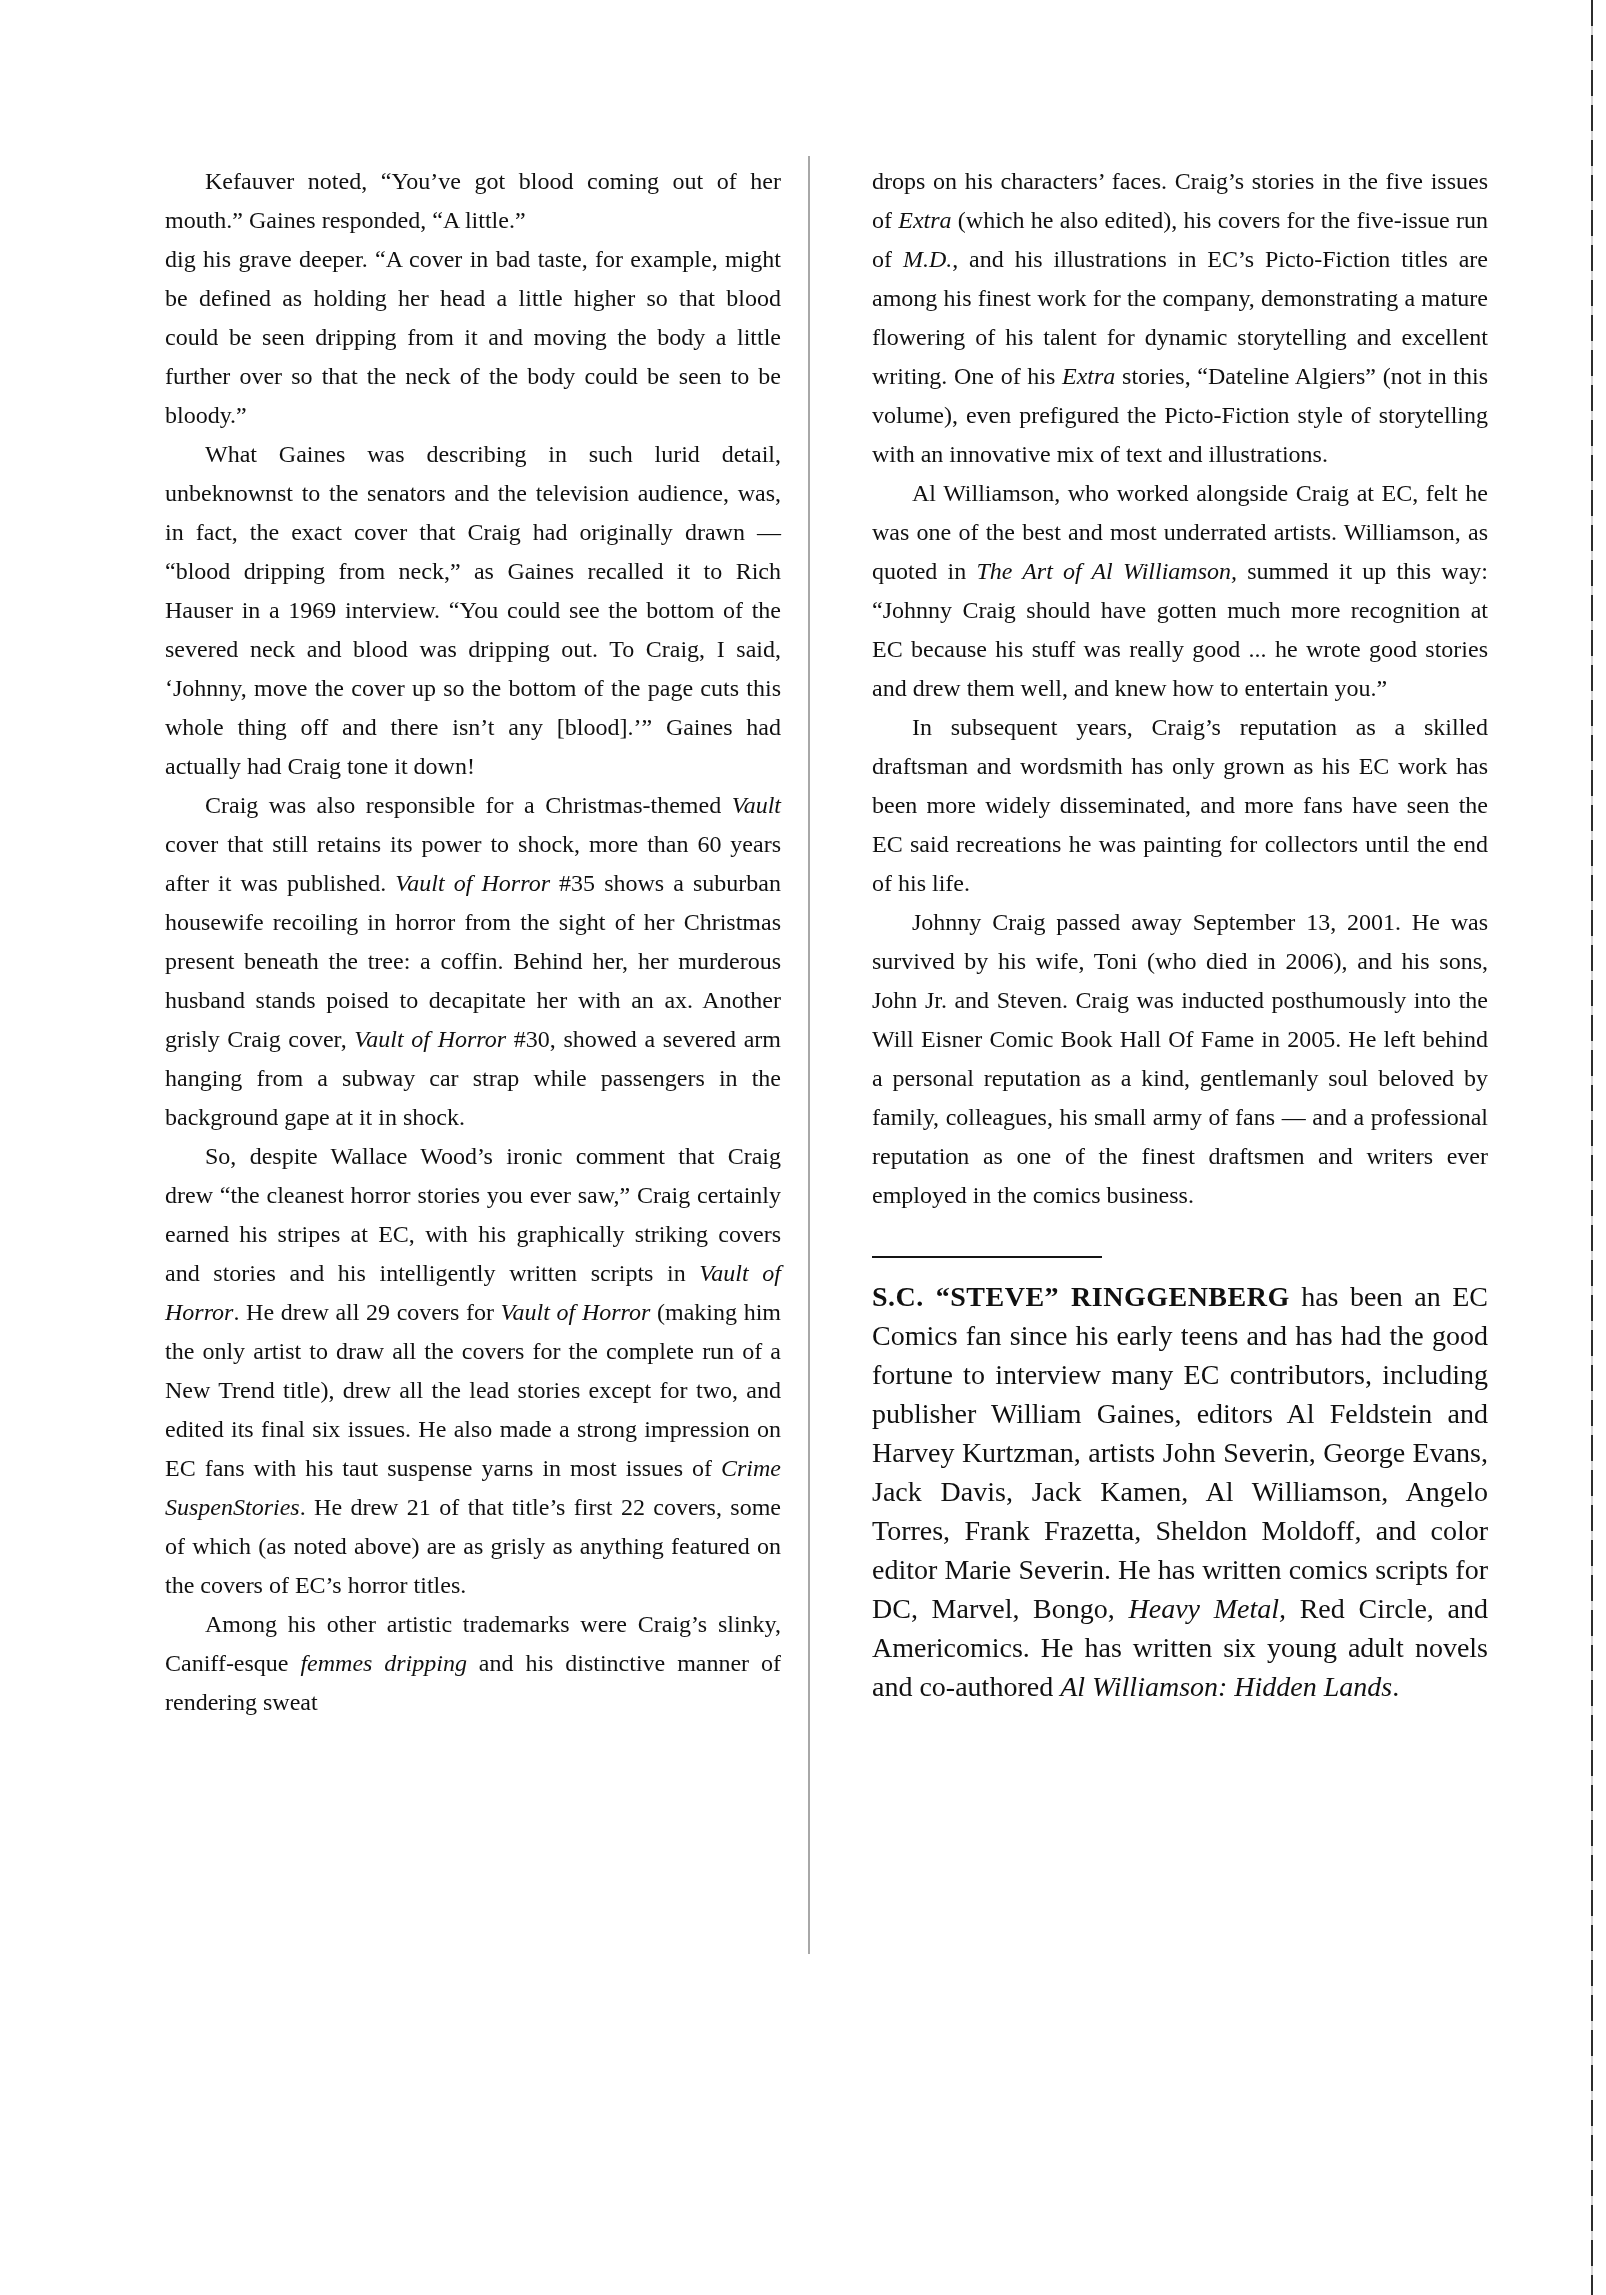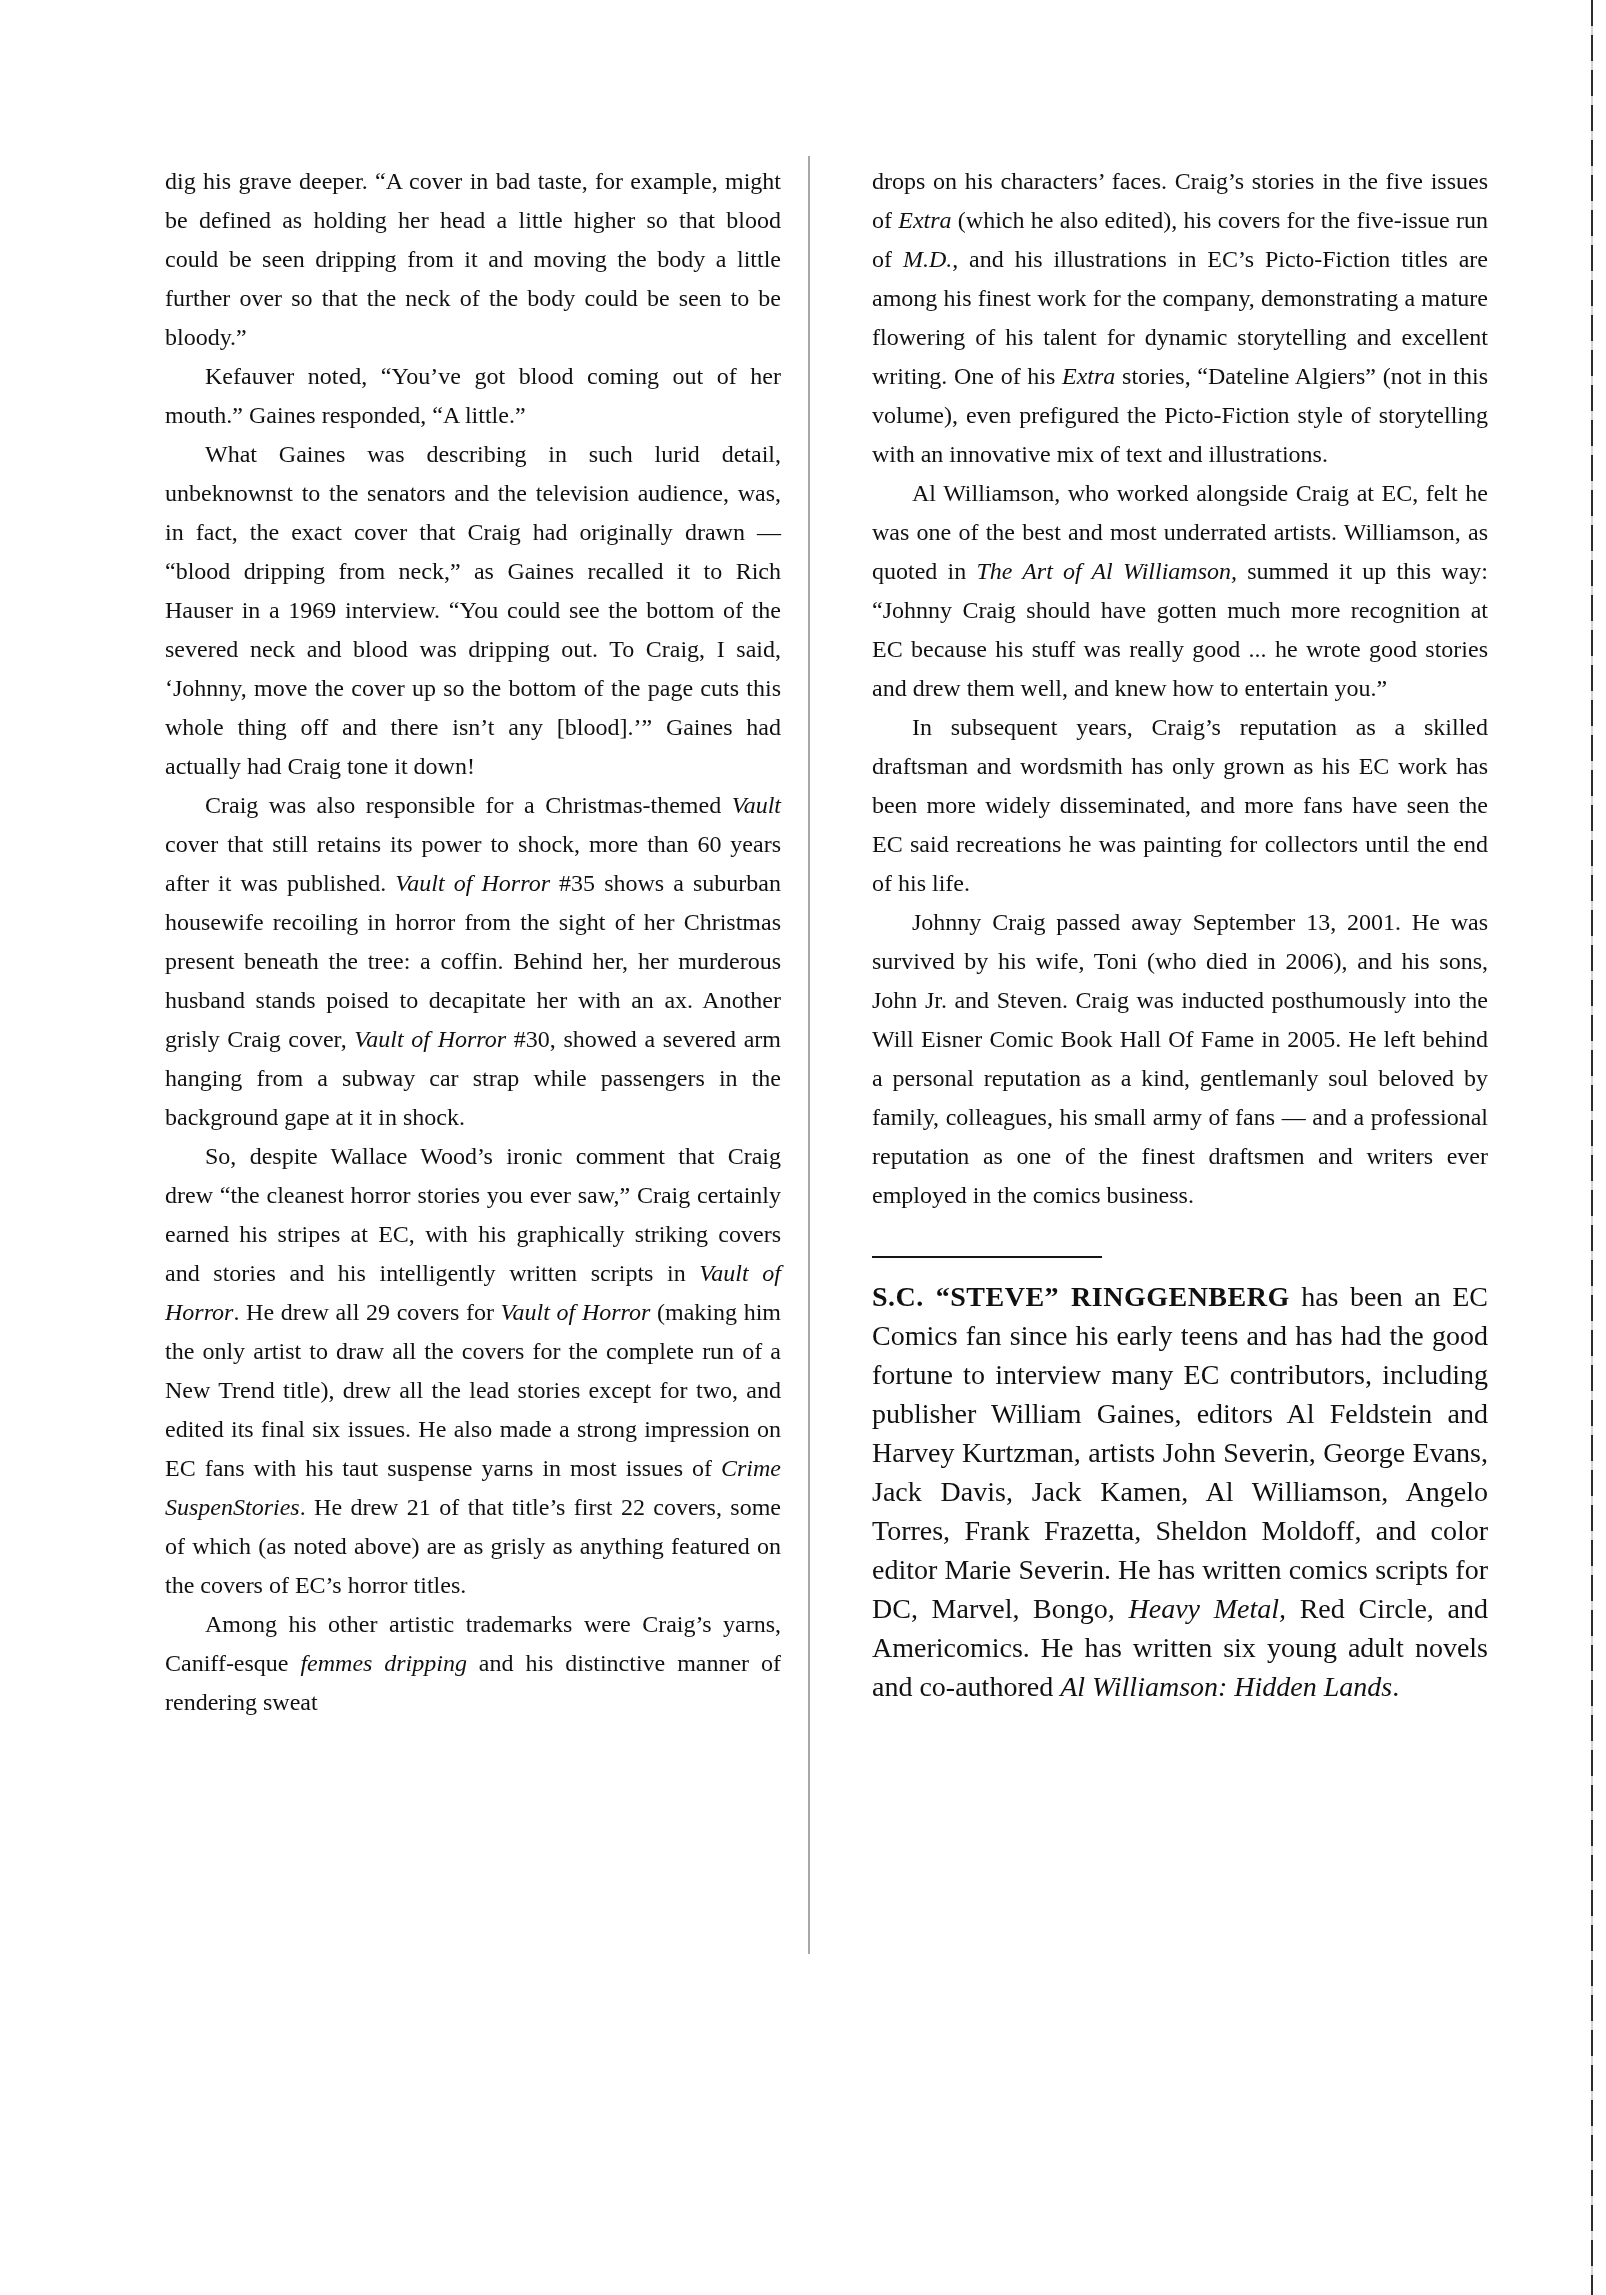--- a/index.html
+++ b/index.html
@@ -101,26 +101,26 @@
 
 <div class="page">
 
   <div class="page-edge-rule"></div>
 
   <div class="columns">
 
     <div class="column-rule"></div>
 
     <div class="col col-left" id="col-left">
+        <p class="para"><span>Kefauver noted, “You’ve got blood coming out of her mouth.” Gaines responded, “A little.”</span></p>
         <p class="para no-indent"><span>dig his grave deeper. “A cover in bad taste, for example, might be defined as holding her head a little higher so that blood could be seen dripping from it and moving the body a little further over so that the neck of the body could be seen to be bloody.”</span></p>
-        <p class="para"><span>Kefauver noted, “You’ve got blood coming out of her mouth.” Gaines responded, “A little.”</span></p>
         <p class="para"><span>What Gaines was describing in such lurid detail, unbeknownst to the senators and the television audience, was, in fact, the exact cover that Craig had originally drawn — “blood dripping from neck,” as Gaines recalled it to Rich Hauser in a 1969 interview. “You could see the bottom of the severed neck and blood was dripping out. To Craig, I said, ‘Johnny, move the cover up so the bottom of the page cuts this whole thing off and there isn’t any [blood].’” Gaines had actually had Craig tone it down!</span></p>
         <p class="para"><span>Craig was also responsible for a Christmas-themed </span><span class="ital">Vault</span><span> cover that still retains its power to shock, more than 60 years after it was published. </span><span class="ital">Vault of Horror</span><span> #35 shows a suburban housewife recoiling in horror from the sight of her Christmas present beneath the tree: a coffin. Behind her, her murderous husband stands poised to decapitate her with an ax. Another grisly Craig cover, </span><span class="ital">Vault of Horror</span><span> #30, showed a severed arm hanging from a subway car strap while passengers in the background gape at it in shock.</span></p>
         <p class="para"><span>So, despite Wallace Wood’s ironic comment that Craig drew “the cleanest horror stories you ever saw,” Craig certainly earned his stripes at EC, with his graphically striking covers and stories and his intelligently written scripts in </span><span class="ital">Vault of Horror</span><span>. He drew all 29 covers for </span><span class="ital">Vault of Horror</span><span> (making him the only artist to draw all the covers for the complete run of a New Trend title), drew all the lead stories except for two, and edited its final six issues. He also made a strong impression on EC fans with his taut suspense yarns in most issues of </span><span class="ital">Crime SuspenStories</span><span>. He drew 21 of that title’s first 22 covers, some of which (as noted above) are as grisly as anything featured on the covers of EC’s horror titles.</span></p>
-        <p class="para"><span>Among his other artistic trademarks were Craig’s yarns, Caniff-esque </span><span class="ital">femmes dripping</span><span> and his distinctive manner of rendering sweat</span></p>
+        <p class="para"><span>Among his other artistic trademarks were Craig’s slinky, Caniff-esque </span><span class="ital">femmes dripping</span><span> and his distinctive manner of rendering sweat</span></p>
       </div>
 
     <div class="col col-right" id="col-right">
         <p class="para no-indent"><span>drops on his characters’ faces. Craig’s stories in the five issues of </span><span class="ital">Extra</span><span> (which he also edited), his covers for the five-issue run of </span><span class="ital">M.D.</span><span>, and his illustrations in EC’s Picto-Fiction titles are among his finest work for the company, demonstrating a mature flowering of his talent for dynamic storytelling and excellent writing. One of his </span><span class="ital">Extra</span><span> stories, “Dateline Algiers” (not in this volume), even prefigured the Picto-Fiction style of storytelling with an innovative mix of text and illustrations.</span></p>
         <p class="para"><span>Al Williamson, who worked alongside Craig at EC, felt he was one of the best and most underrated artists. Williamson, as quoted in </span><span class="ital">The Art of Al Williamson,</span><span> summed it up this way: “Johnny Craig should have gotten much more recognition at EC because his stuff was really good ... he wrote good stories and drew them well, and knew how to entertain you.”</span></p>
         <p class="para"><span>In subsequent years, Craig’s reputation as a skilled draftsman and wordsmith has only grown as his EC work has been more widely disseminated, and more fans have seen the EC said recreations he was painting for collectors until the end of his life.</span></p>
         <p class="para"><span>Johnny Craig passed away September 13, 2001. He was survived by his wife, Toni (who died in 2006), and his sons, John Jr. and Steven. Craig was inducted posthumously into the Will Eisner Comic Book Hall Of Fame in 2005. He left behind a personal reputation as a kind, gentlemanly soul beloved by family, colleagues, his small army of fans — and a professional reputation as one of the finest draftsmen and writers ever employed in the comics business.</span></p>
         <div class="byline">
           <div class="byline-rule"></div>
           <p><span class="byline-name">S.C. “STEVE” RINGGENBERG</span><span> has been an EC Comics fan since his early teens and has had the good fortune to interview many EC contributors, including publisher William Gaines, editors Al Feldstein and Harvey Kurtzman, artists John Severin, George Evans, Jack Davis, Jack Kamen, Al Williamson, Angelo Torres, Frank Frazetta, Sheldon Moldoff, and color editor Marie Severin. He has written comics scripts for DC, Marvel, Bongo, </span><span class="ital">Heavy Metal,</span><span> Red Circle, and Americomics. He has written six young adult novels and co-authored </span><span class="ital">Al Williamson: Hidden Lands</span><span>.</span></p>

